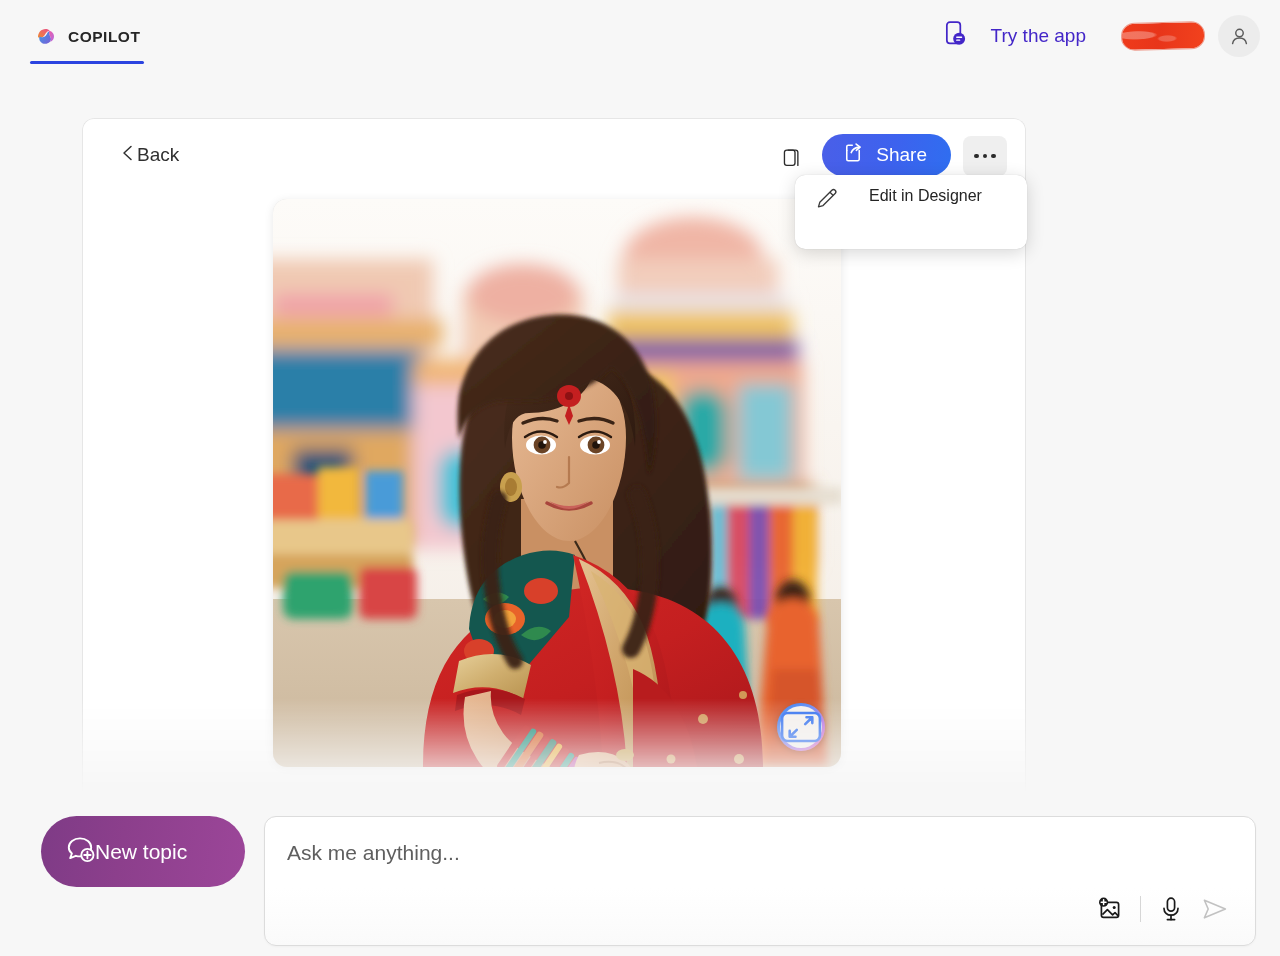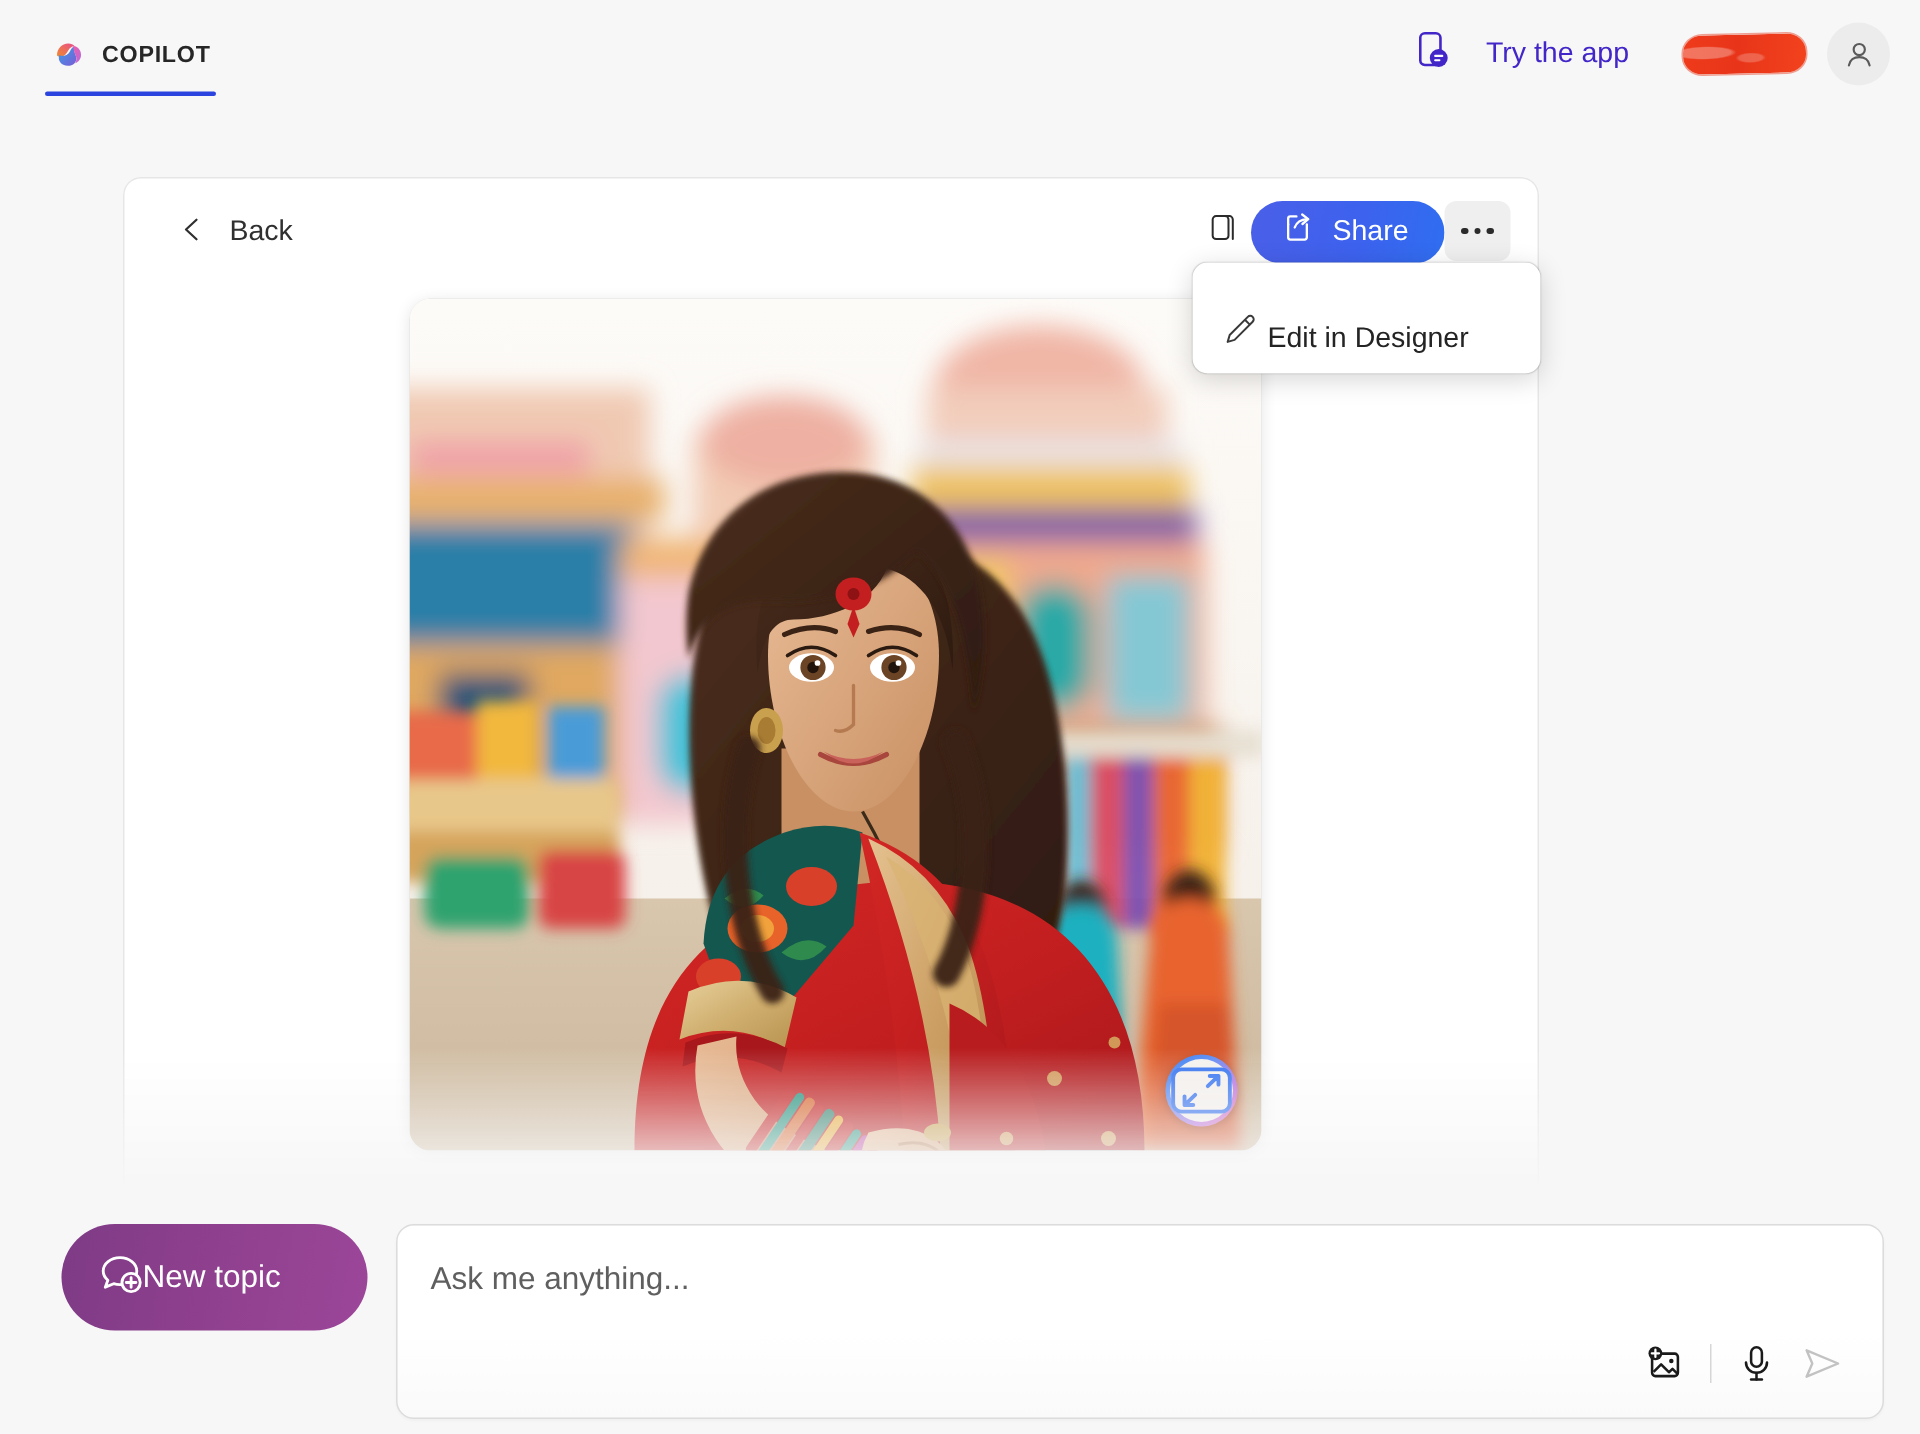--- a/index.html
+++ b/index.html
@@ -66,26 +66,26 @@
     border: 1px solid #e6e6e6; border-bottom: none;
     border-radius: 12px 12px 0 0;
     -webkit-mask-image: linear-gradient(to bottom, #000 0, #000 86%, rgba(0,0,0,0) 100%);
     mask-image: linear-gradient(to bottom, #000 0, #000 86%, rgba(0,0,0,0) 100%);
   }
   .card-header {
     height: 72px; display: flex; align-items: center;
     padding: 0 18px 0 30px;
   }
   .back-btn {
-    display: flex; align-items: flex-start; gap: 16px; cursor: pointer;
+    display: flex; align-items: flex-end; cursor: pointer;
     padding: 8px 6px; border-radius: 6px;
   }
   .back-label { font-size: 19px; color: #303030; }
 
-  .header-actions { margin-left: auto; display: flex; align-items: flex-start; }
+  .header-actions { margin-left: auto; display: flex; align-items: flex-end; gap: 12px; }
   .icon-btn {
     width: 36px; height: 36px; display: flex; align-items: center; justify-content: center;
     border-radius: 6px; cursor: pointer; background: transparent;
   }
   .share-btn {
     display: flex; align-items: center; gap: 12px;
     height: 42px; padding: 0 24px 0 20px; border-radius: 22px;
     background: linear-gradient(100deg, #4a5fe8 0%, #3d62ee 55%, #2f6ef0 100%);
     color: #fff; font-size: 19px; cursor: pointer; border: none;
     font-family: "Liberation Sans", sans-serif;
@@ -120,22 +120,22 @@
   }
 
   
   .menu {
     position: absolute; left: 795px; top: 175px; width: 232px; padding: 12px 0;
     background: #fff; border-radius: 10px;
     box-shadow: 0 4px 18px rgba(0,0,0,.16), 0 0 1px rgba(0,0,0,.22);
     z-index: 40;
   }
   .menu-item {
-    display: flex; align-items: flex-end; gap: 7px;
-    height: 50px; padding: 0 20px; cursor: pointer; font-size: 19px; color: #242424;
+    display: flex; align-items: flex-start; gap: 31px;
+    height: 50px; padding: 0 20px; cursor: pointer; font-size: 16px; color: #242424;
   }
 
   
   .new-topic {
     position: absolute; left: 41px; top: 816px; width: 204px; height: 71px;
     border-radius: 36px;
     background: linear-gradient(100deg, #7e3b86 0%, #8c3f8c 40%, #9c4699 100%);
     display: flex; align-items: center; padding-left: 24px;
     color: #fff; font-size: 21px; cursor: pointer; border: none;
     font-family: "Liberation Sans", sans-serif;

